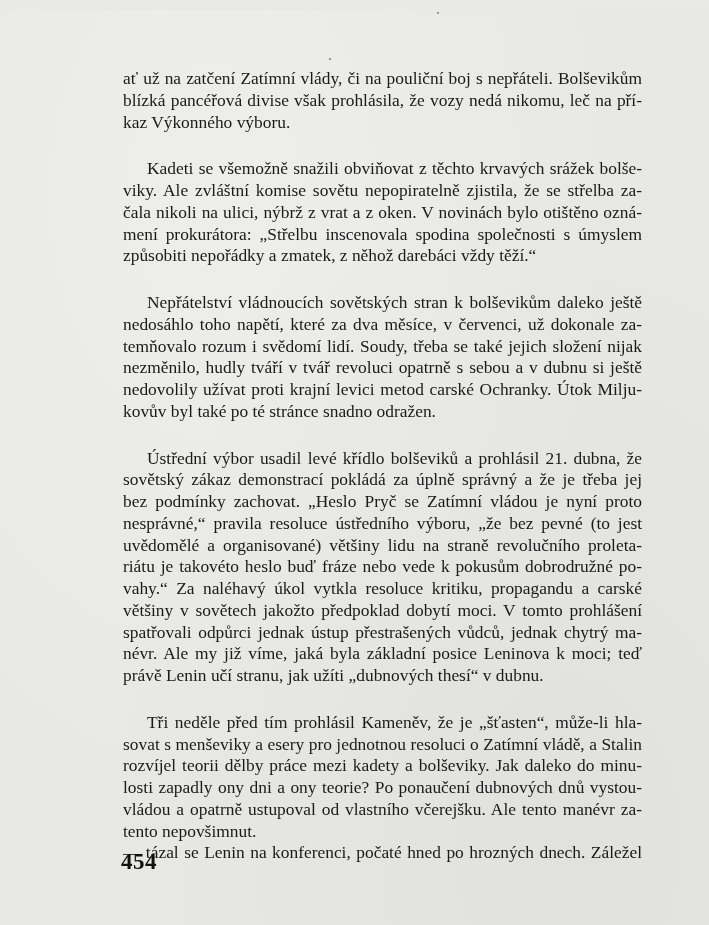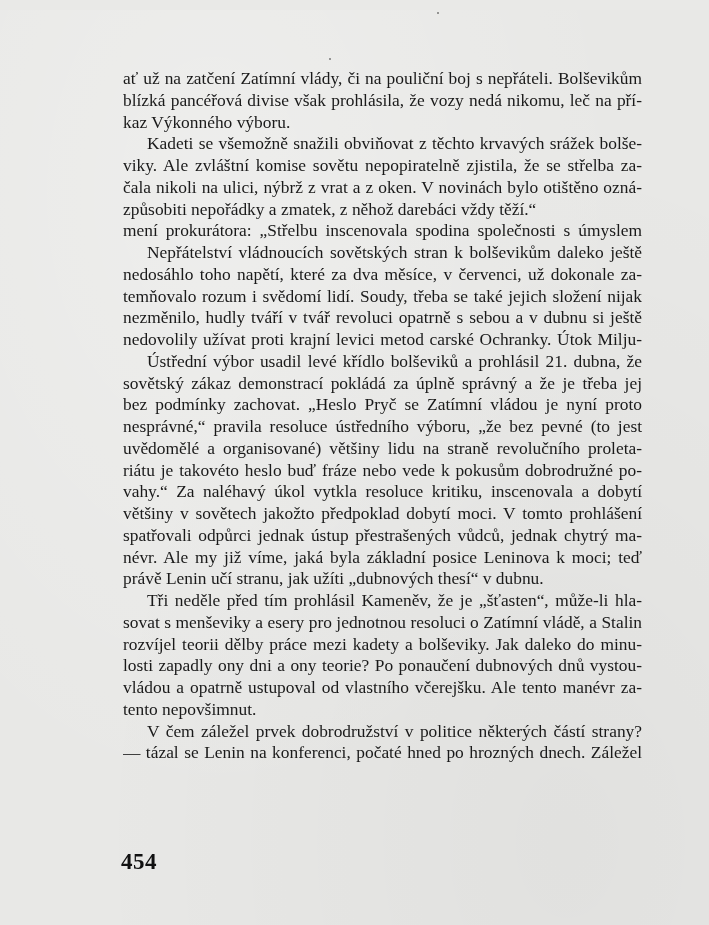--- a/index.html
+++ b/index.html
@@ -39,20 +39,21 @@
     white-space: nowrap;
     text-align: justify;
     text-align-last: justify;
     overflow: hidden;
   }
   .line.last {
     text-align-last: left;
   }
   .line.indent {
     padding-left: 24px;
+    margin-top: 25px;
   }
   .page-number {
     position: absolute;
     left: 121px;
     top: 839px;
     font-family: "Liberation Serif", "DejaVu Serif", serif;
     font-weight: bold;
     font-size: 23px;
     letter-spacing: 0.5px;
     color: #111;
@@ -77,57 +78,57 @@
     <div>
       <span class="line">ať už na zatčení Zatímní vlády, či na pouliční boj s nepřáteli. Bolševikům</span>
       <span class="line">blízká pancéřová divise však prohlásila, že vozy nedá nikomu, leč na pří-</span>
       <span class="line last">kaz Výkonného výboru.</span>
     </div>
 
     <div>
       <span class="line indent">Kadeti se všemožně snažili obviňovat z těchto krvavých srážek bolše-</span>
       <span class="line">viky. Ale zvláštní komise sovětu nepopiratelně zjistila, že se střelba za-</span>
       <span class="line">čala nikoli na ulici, nýbrž z vrat a z oken. V novinách bylo otištěno ozná-</span>
+      <span class="line">mení prokurátora: „Střelbu inscenovala spodina společnosti s úmyslem</span>
       <span class="line last">způsobiti nepořádky a zmatek, z něhož darebáci vždy těží.“</span>
-      <span class="line">mení prokurátora: „Střelbu inscenovala spodina společnosti s úmyslem</span>
     </div>
 
     <div>
       <span class="line indent">Nepřátelství vládnoucích sovětských stran k bolševikům daleko ještě</span>
       <span class="line">nedosáhlo toho napětí, které za dva měsíce, v červenci, už dokonale za-</span>
       <span class="line">temňovalo rozum i svědomí lidí. Soudy, třeba se také jejich složení nijak</span>
       <span class="line">nezměnilo, hudly tváří v tvář revoluci opatrně s sebou a v dubnu si ještě</span>
       <span class="line">nedovolily užívat proti krajní levici metod carské Ochranky. Útok Milju-</span>
+      <span class="line last">kovův byl také po té stránce snadno odražen.</span>
     </div>
 
     <div>
       <span class="line indent">Ústřední výbor usadil levé křídlo bolševiků a prohlásil 21. dubna, že</span>
       <span class="line">sovětský zákaz demonstrací pokládá za úplně správný a že je třeba jej</span>
       <span class="line">bez podmínky zachovat. „Heslo Pryč se Zatímní vládou je nyní proto</span>
       <span class="line">nesprávné,“ pravila resoluce ústředního výboru, „že bez pevné (to jest</span>
       <span class="line">uvědomělé a organisované) většiny lidu na straně revolučního proleta-</span>
       <span class="line">riátu je takovéto heslo buď fráze nebo vede k pokusům dobrodružné po-</span>
-      <span class="line">vahy.“ Za naléhavý úkol vytkla resoluce kritiku, inscenovala a dobytí</span>
+      <span class="line">vahy.“ Za naléhavý úkol vytkla resoluce kritiku, propagandu a carské</span>
       <span class="line">většiny v sovětech jakožto předpoklad dobytí moci. V tomto prohlášení</span>
       <span class="line">spatřovali odpůrci jednak ústup přestrašených vůdců, jednak chytrý ma-</span>
       <span class="line">névr. Ale my již víme, jaká byla základní posice Leninova k moci; teď</span>
       <span class="line last">právě Lenin učí stranu, jak užíti „dubnových thesí“ v dubnu.</span>
     </div>
 
     <div>
       <span class="line indent">Tři neděle před tím prohlásil Kameněv, že je „šťasten“, může-li hla-</span>
       <span class="line">sovat s menševiky a esery pro jednotnou resoluci o Zatímní vládě, a Stalin</span>
       <span class="line">rozvíjel teorii dělby práce mezi kadety a bolševiky. Jak daleko do minu-</span>
       <span class="line">losti zapadly ony dni a ony teorie? Po ponaučení dubnových dnů vystou-</span>
       <span class="line">vládou a opatrně ustupoval od vlastního včerejšku. Ale tento manévr za-</span>
       <span class="line last">tento nepovšimnut.</span>
     </div>
 
     <div>
-      <span class="line indent">V čem záležel prvek dobrodružství v politice některých částí strany?</span>
       <span class="line">— tázal se Lenin na konferenci, počaté hned po hrozných dnech. Záležel</span>
     </div>
 
   </div>
 
   <div class="page-number">454</div>
 
 </div>
 
 </body></html>

